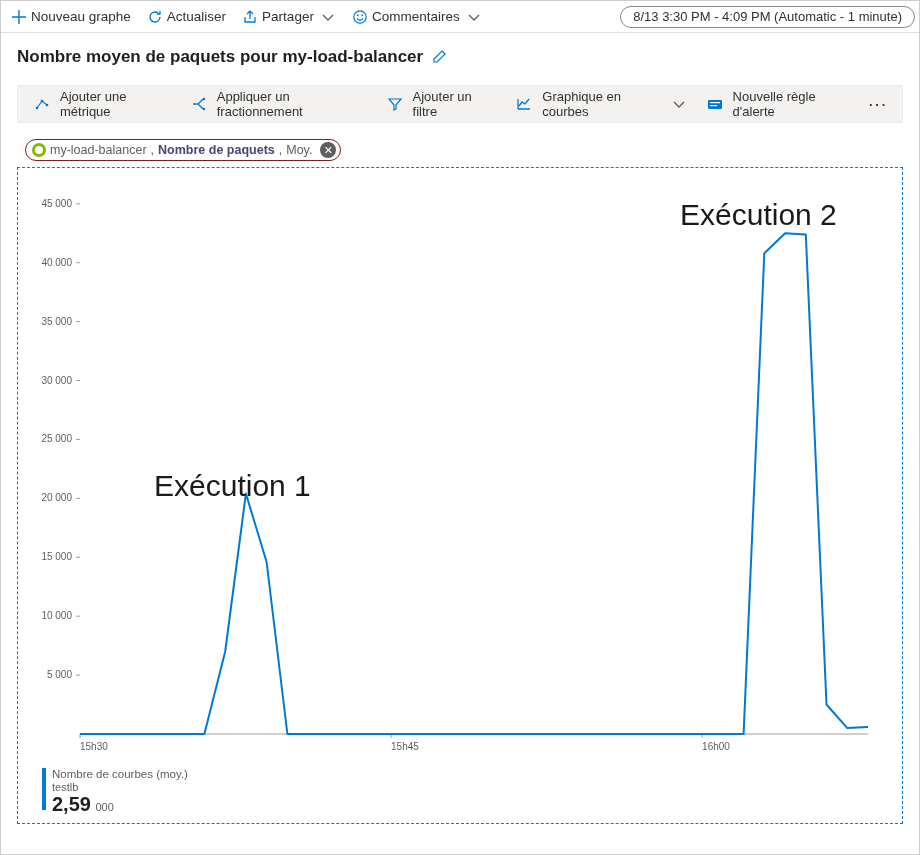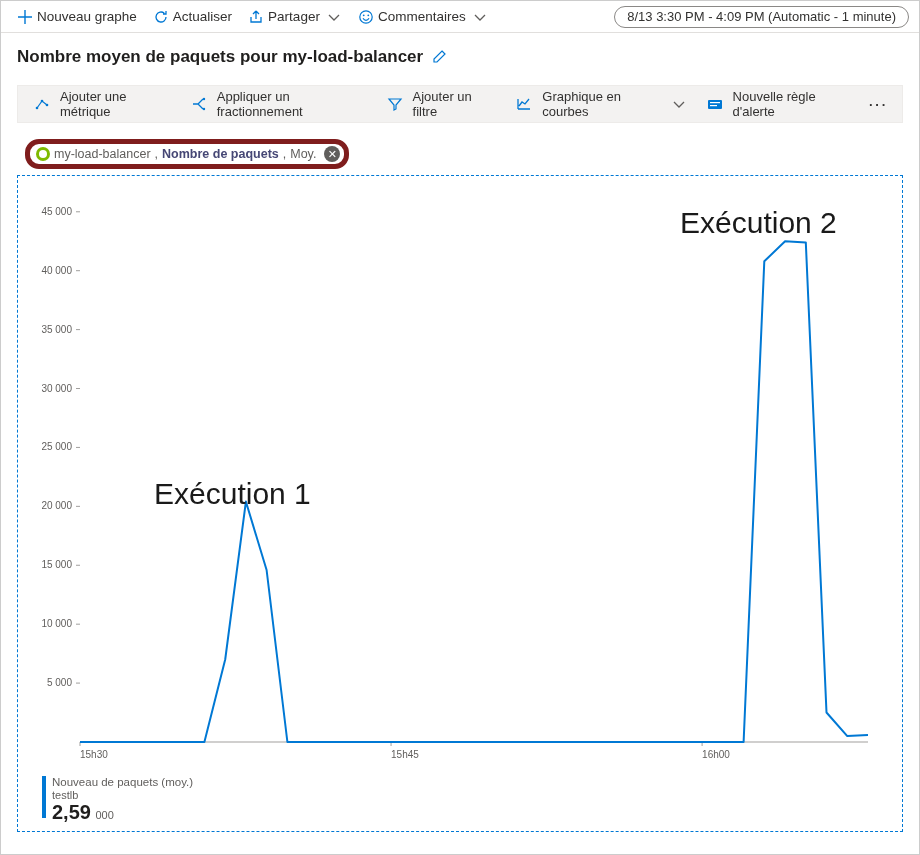--- a/index.html
+++ b/index.html
@@ -1,34 +1,34 @@
 <!DOCTYPE html>
 <html><head>
 <meta charset="utf-8">
 <style>
   * { box-sizing: border-box; }
   html, body { margin:0; padding:0; font-family: "Segoe UI", Arial, sans-serif; color:#323130; }
   .app { width:920px; height:855px; border:1px solid #ccc; background:#fff; position:relative; }
   
-  .cmdbar { height:32px; border-bottom:1px solid #e1dfdd; display:flex; align-items:center; padding:0 10px; font-size:13.5px; column-gap:4px;}
+  .cmdbar { height:32px; border-bottom:1px solid #e1dfdd; display:flex; align-items:center; padding:0 4px; font-size:13.5px; column-gap:4px;}
   .cmd { display:flex; align-items:center; gap:4px; padding:3px 6px; cursor:pointer; border-radius:2px; }
   .icon16 { width:16px; height:16px; flex-shrink:0; display:inline-block;}
   .chev { margin-left:2px;}
   .spacer { flex:1; }
   .time-pill { height:22px; border:1px solid #8a8886; border-radius:14px; padding:0 12px; display:flex; align-items:center; font-size:13px; background:#fff; cursor:pointer;}
   
   .title-row { padding:14px 10px 18px 16px; display:flex; align-items:center; gap:8px;}
   .title-text { font-size:17px; font-weight:600; color:#201f1e;}
   
   .toolbar { margin:0 16px; height:38px; background:#f3f2f1; display:flex; align-items:center; padding:0 8px; gap:4px; font-size:13px; border:1px solid #edebe9;}
   .tbtn { display:flex; align-items:center; gap:10px; padding:4px 8px; cursor:pointer;}
   .ellipsis { font-weight:bold; letter-spacing:2px; padding:0 6px; cursor:pointer;}
   
   .pill-row { padding:16px 16px 6px 24px; }
-  .pill { display:inline-flex; align-items:center; gap:4px; border:5px solid #7f1d1d; border-radius:14px; padding:2px 4px 2px 6px; font-size:12.5px; background:#fff;}
+  .pill { display:inline-flex; align-items:center; gap:4px; border:1px solid #7f1d1d; border-radius:14px; padding:2px 4px 2px 6px; font-size:12.5px; background:#fff;}
   .pill .res-icon { width:14px; height:14px; border-radius:50%; background:#7fba00; display:inline-block; position:relative;}
   .pill .res-icon::after{ content:""; position:absolute; inset:3px; border-radius:50%; background:#fff;}
   .pill .purple { color:#464775; font-weight:600;}
   .pill .close { width:16px; height:16px; border-radius:50%; background:#605e5c; color:#fff; display:inline-flex; align-items:center; justify-content:center; font-size:11px; margin-left:4px; cursor:pointer;}
   
   .panel { margin:0 16px 16px 16px; border:1.2px dashed #0078d4; background:#fff; position:relative;}
   .chart-wrap { position:relative; }
   .annot { position:absolute; font-size:30px; font-weight:400; color:#1a1a1a; user-select:none; pointer-events:none;}
   .legend { padding:0 0 8px 24px; display:flex; align-items:flex-start; gap:6px;}
   .legend-bar { width:4px; height:42px; background:#0078d4;}
@@ -177,20 +177,20 @@
           <line x1="684.1052631578948" y1="566" x2="684.1052631578948" y2="570" stroke="#a19f9d"></line>
           <text x="684.1052631578948" y="582" text-anchor="start" font-size="10" fill="#605e5c">16h00</text>
           <path d="M62.0 566.0 L82.7 566.0 L103.5 566.0 L124.2 566.0 L144.9 566.0 L165.7 566.0 L186.4 566.0 L207.2 483.5 L227.9 325.6 L248.6 394.0 L269.4 566.0 L290.1 566.0 L310.8 566.0 L331.6 566.0 L352.3 566.0 L373.1 566.0 L393.8 566.0 L414.5 566.0 L435.3 566.0 L456.0 566.0 L476.7 566.0 L497.5 566.0 L518.2 566.0 L538.9 566.0 L559.7 566.0 L580.4 566.0 L601.2 566.0 L621.9 566.0 L642.6 566.0 L663.4 566.0 L684.1 566.0 L704.8 566.0 L725.6 566.0 L746.3 85.3 L767.1 65.2 L787.8 66.4 L808.5 536.5 L829.3 560.1 L850.0 558.9" stroke="#0078d4" stroke-width="2" fill="none" stroke-linejoin="round"></path>
         </svg>
       <div class="annot" style="left:136px; top:301px;">Exécution 1</div>
       <div class="annot" style="left:662px; top:30px;">Exécution 2</div>
     </div>
     <div class="legend">
       <div class="legend-bar"></div>
       <div class="legend-lines">
-        <span class="lname">Nouveau de paquets (moy.)</span>
+        <span class="lname">Nombre de courbes (moy.)</span>
         <span class="lsub">testlb</span>
         <span><span class="lval">2,59</span> <span class="lunit">000</span></span>
       </div>
     </div>
   </div>
 
 </div>
 
 </body></html>

